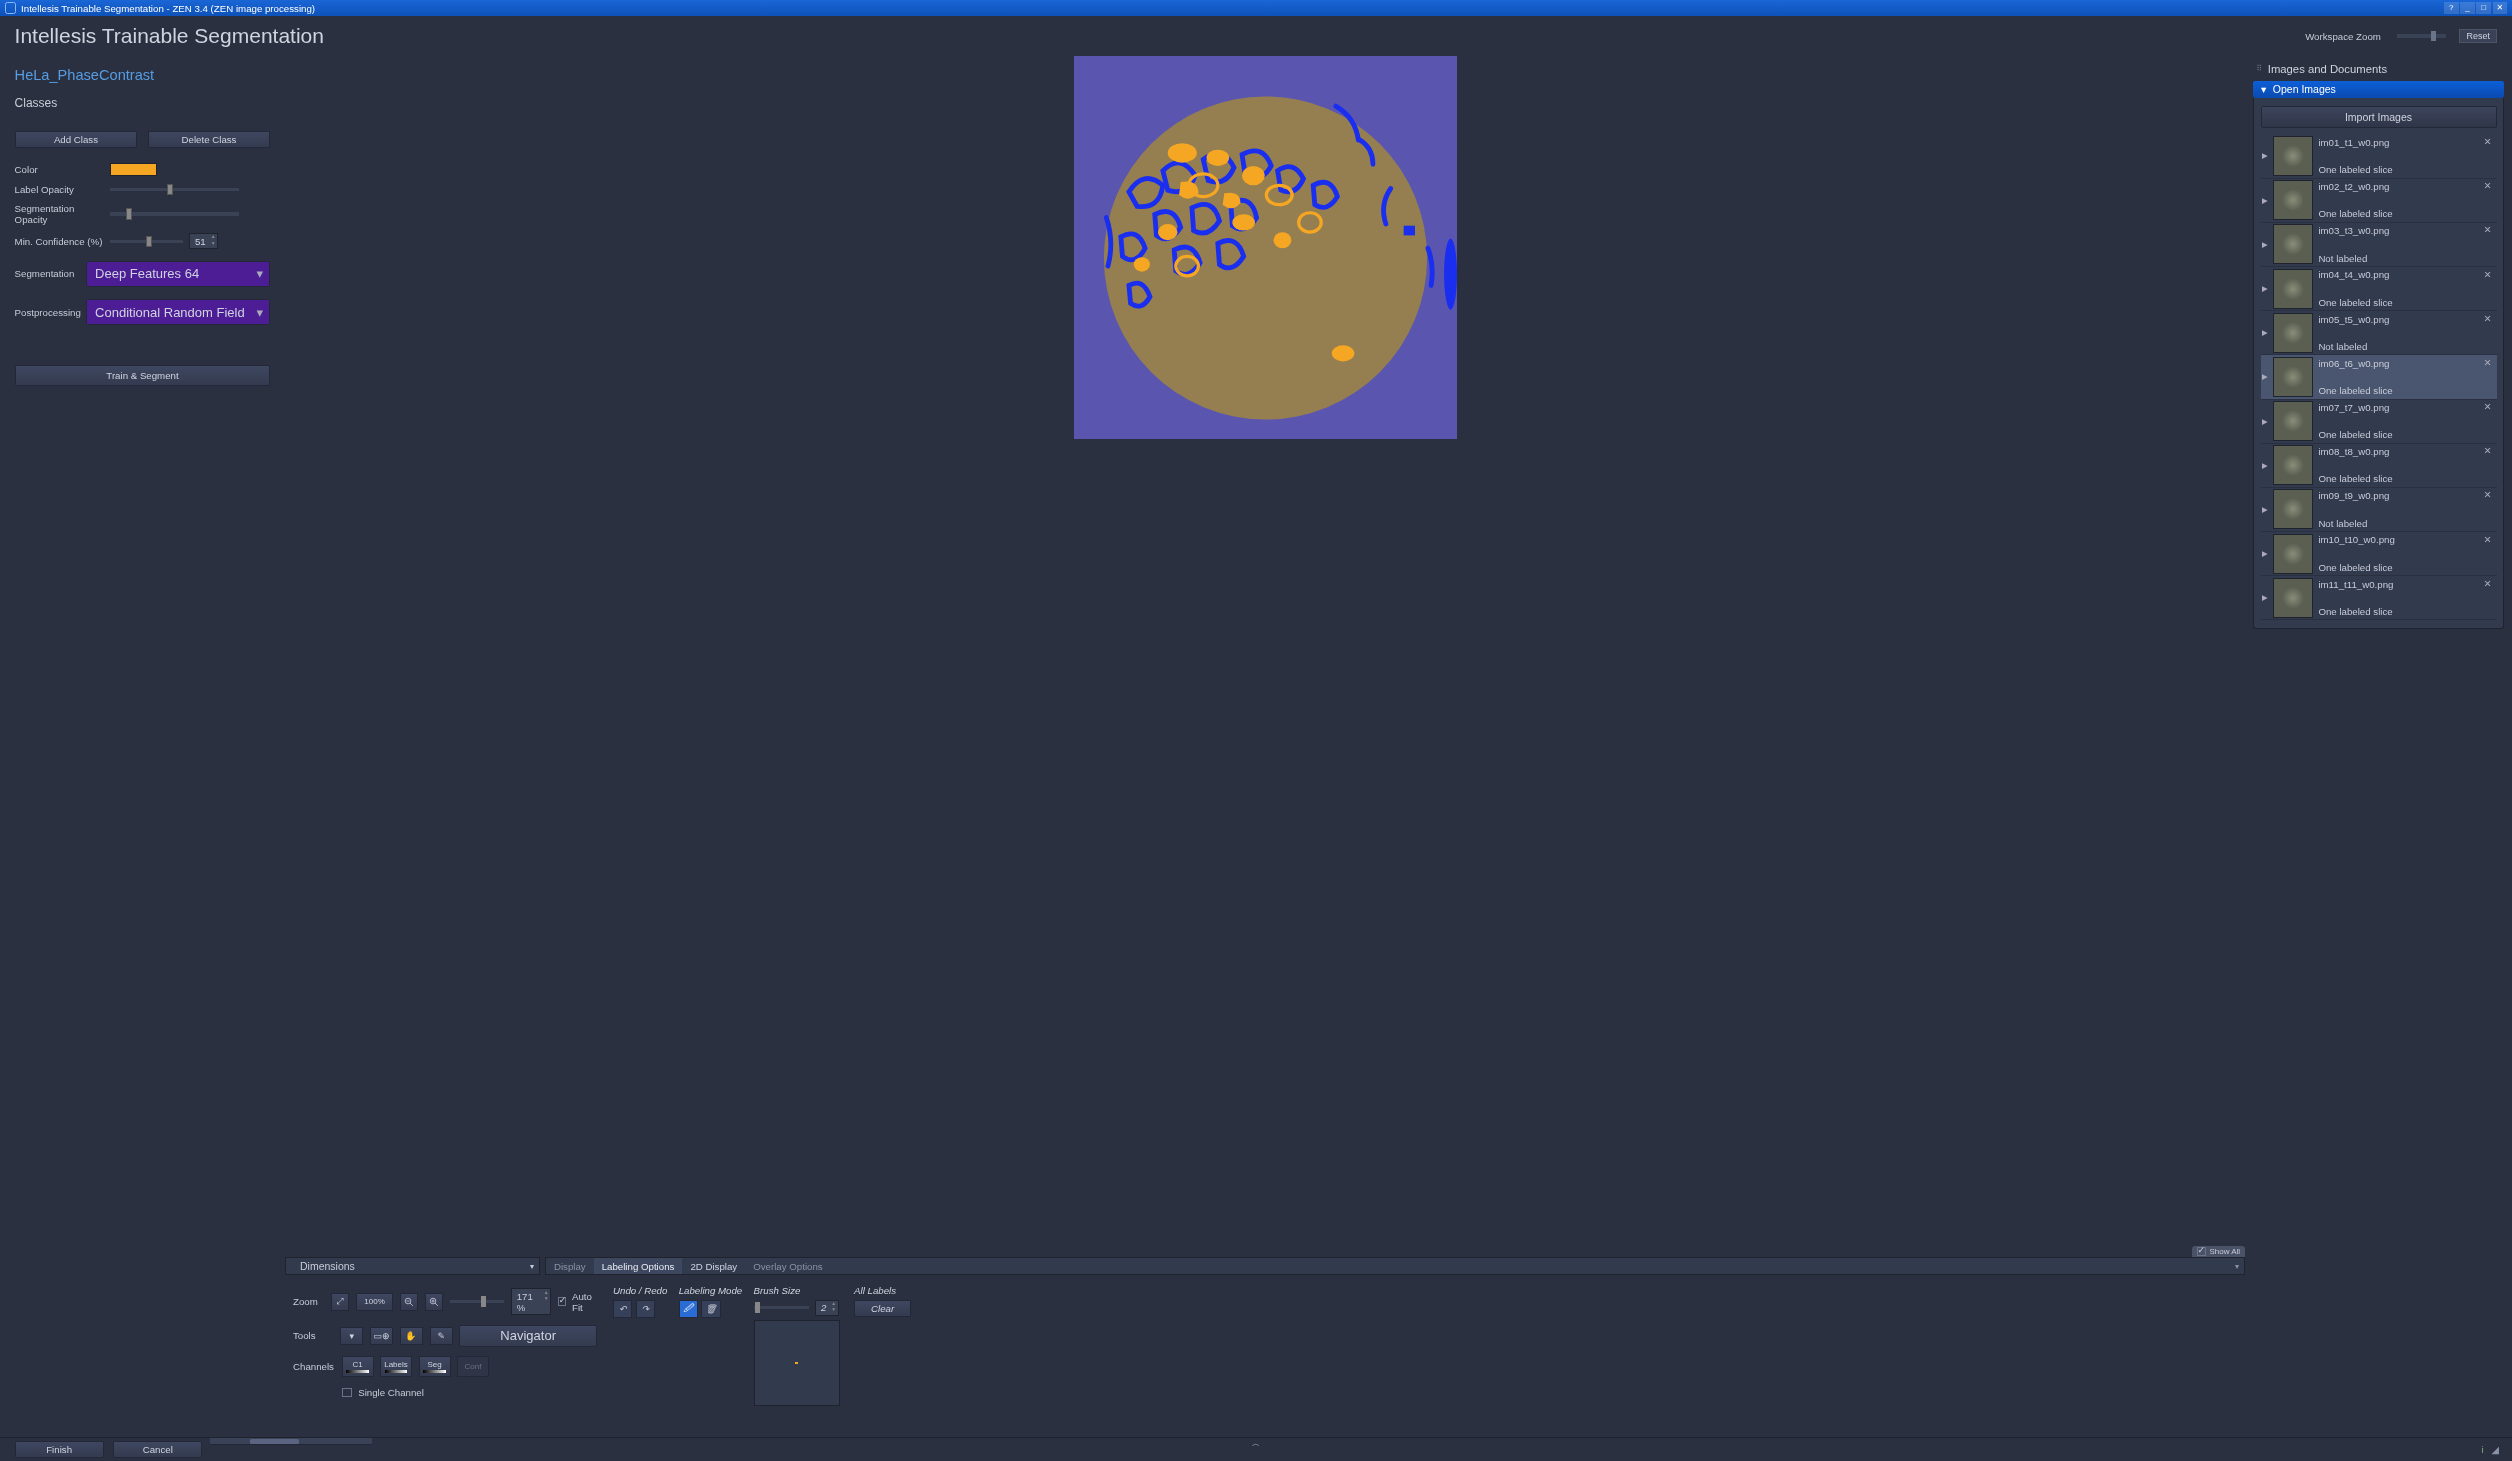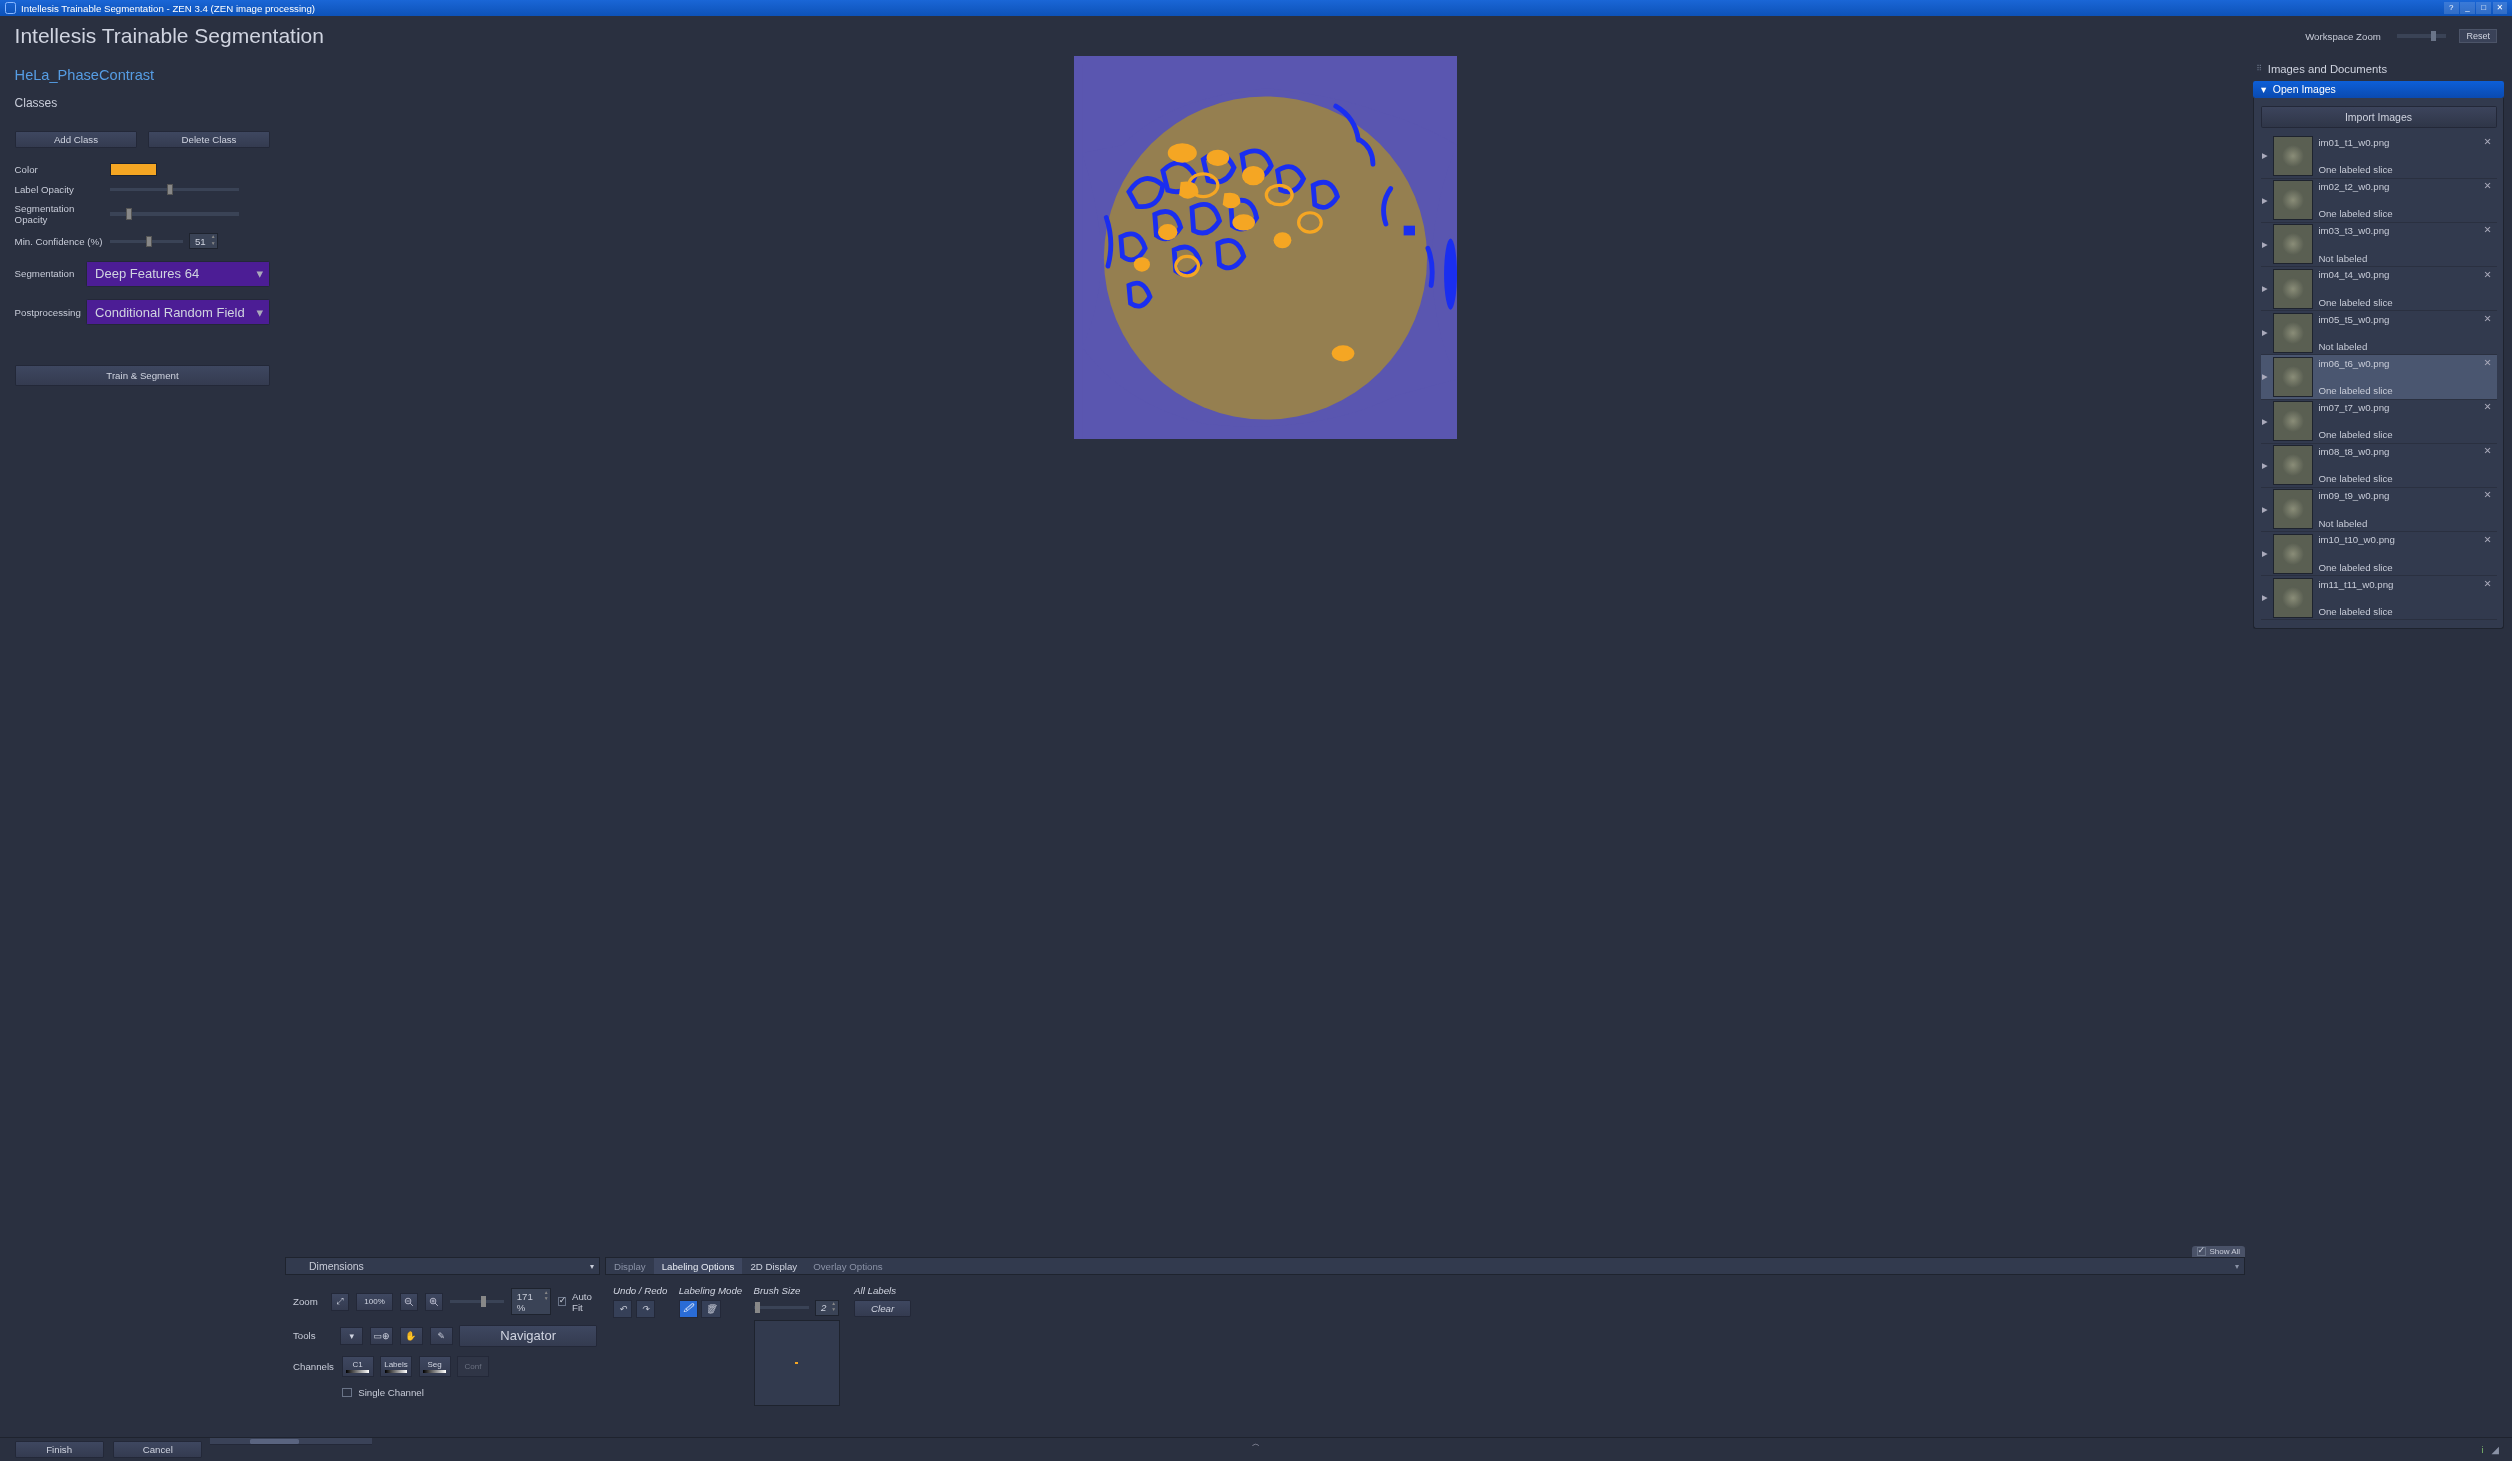--- a/index.html
+++ b/index.html
@@ -54,21 +54,21 @@
 .btn.full { width: 100%; padding: 4px 0; }
 
 
 .image-area { flex: 1; display: flex; justify-content: center; align-items: flex-start; background: #2a3040; }
 .seg-canvas { width: 383px; height: 383px; margin-top: 1.6px; }
 
 
 .showall-tag { align-self: flex-end; background: #4a5268; border-top-left-radius: 3.2px; border-top-right-radius: 3.2px; padding: 0.8px 4.9px; font-size: 8px; display: flex; align-items: center; gap: 3.2px; }
 .bot-tabs-row { display: flex; background: #2a3040; }
 .tab-grp { background: #323a4e; border: 0.8px solid #1e232e; display: flex; align-items: center; height: 18px; }
-.tab-grp.left { width: 315px; padding-left: 23px; font-size: 10.5px; position: relative; }
+.tab-grp.left { width: 255px; padding-left: 14px; font-size: 10.5px; position: relative; }
 .tab-grp.left .exp { position: absolute; right: 4.9px; font-size: 8px; }
 .tab-grp.right { margin-left: 4.9px; flex: 1; }
 .tab { padding: 1.6px 8px; font-size: 9.7px; color: #8a92a6; height: 100%; display: flex; align-items: center; }
 .tab.visible { color: #d0d4e0; }
 .tab.active { background: #3e4760; color: #e8ecf4; }
 .tab.exp-r { margin-left: auto; padding: 0 4.9px; font-size: 8px; color: #8a92a6; }
 
 .bot-panels { display: flex; height: 162px; }
 .bot-left { width: 320px; padding: 13px 8px; background: #2a3040; }
 .bot-right { flex: 1; padding: 9.7px 8px; background: #2a3040; display: flex; gap: 11.3px; }

